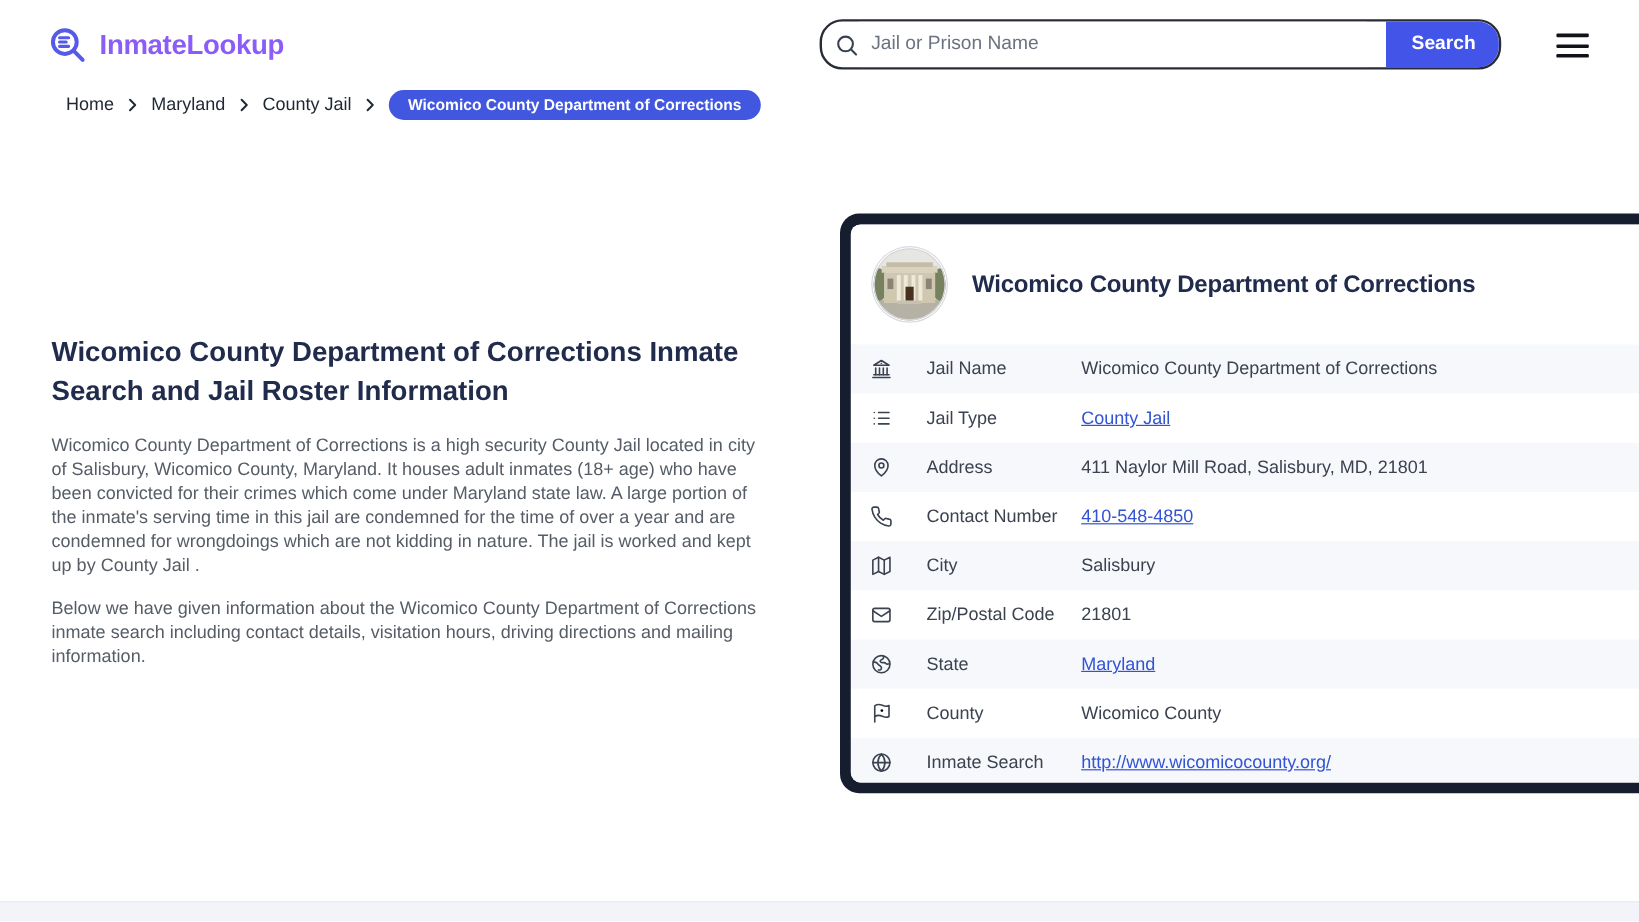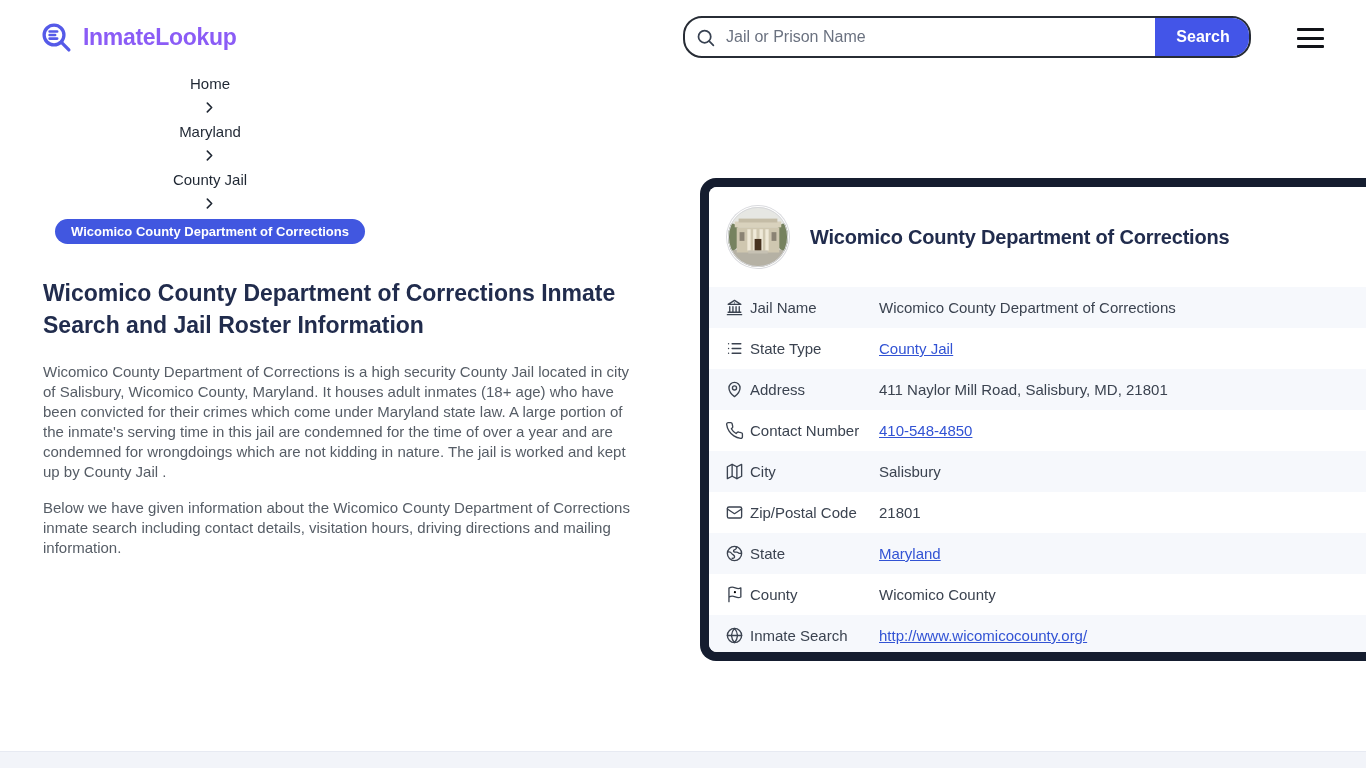--- a/index.html
+++ b/index.html
@@ -23,21 +23,21 @@
   .search-btn { flex:0 0 96px; margin:-2px -2px -2px 16px; border:none; background:var(--accent,#4355e8);
     color:#fff; font-size:16px; font-weight:700; border-radius:0 9px 9px 0; cursor:pointer;
     font-family:"Liberation Sans", sans-serif; }
 
   .hamburger { position:absolute; left:1297px; top:26px; width:27px; height:24px;
     display:flex; flex-direction:column; justify-content:space-between; cursor:pointer; padding:2px 0; }
   .hamburger span { display:block; height:3px; background:#111318; border-radius:1px; }
 
   
   .breadcrumb { position:absolute; left:55px; top:75px; height:24px; display:flex;
-    align-items:center; gap:9px; font-size:15px; color:#1f2733;flex-direction:column; }
+    align-items:center; gap:9px; font-size:15px; color:#1f2733; }
   .crumb { cursor:pointer; color:#1f2733; }
   .crumb-sep svg { width:13px; height:13px; display:block; }
   .crumb-pill { background:var(--pill,#4157e0); color:#fff; font-weight:700; font-size:13px;
     padding:5px 16px; border-radius:999px; cursor:pointer; white-space:nowrap; }
 
   
   .article { position:absolute; left:43px; top:277px; width:592px; }
   .article h1 { font-size:23px; line-height:32px; font-weight:700; color:#212c4d; }
   .article p { margin-top:21px; font-size:15px; line-height:20px; color:#565d66; }
   .article p + p { margin-top:16px; }
@@ -51,21 +51,21 @@
   .jail-photo { width:62px; height:62px; border-radius:50%; overflow:hidden; flex:0 0 auto;
     box-shadow:0 0 0 1px #d9dade; }
   .jail-photo svg { display:block; }
   .card-title { font-size:20px; font-weight:700; color:#212c4d; letter-spacing:-0.2px; }
 
   .info-table { display:flex; flex-direction:column; }
   .info-row { height:41px; display:flex; align-items:center; padding-left:16px; background:#fff; }
   .info-row:nth-child(odd) { background:#f6f8fc; }
   .row-icon { width:19px; height:19px; flex:0 0 auto; stroke:#3b4350; fill:none;
     stroke-width:1.7; stroke-linecap:round; stroke-linejoin:round; }
-  .row-label { width:129px; margin-left:6px; font-size:15px; color:#3b4350; flex:0 0 auto; }
+  .row-label { width:129px; margin-left:28px; font-size:15px; color:#3b4350; flex:0 0 auto; }
   .row-value { font-size:15px; color:#3b4350; }
   .row-value a, a.val-link { color:var(--link,#3253d4); text-decoration:underline; cursor:pointer; }
 
   
   .footer { position:absolute; left:0; top:751px; width:1366px; height:17px;
     background:#f2f4f9; border-top:1px solid #e7eaf2; }
 </style>
 </head>
 <body>
 
@@ -212,21 +212,21 @@
               <use href="#bank-icon"></use>
             </svg>
     <span class="row-label">Jail Name</span>
     <span class="row-value">Wicomico County Department of Corrections</span>
   </div>
 
   <div class="info-row">
     <svg class="row-icon">
               <use href="#list-icon"></use>
             </svg>
-    <span class="row-label">State Type</span>
+    <span class="row-label">Jail Type</span>
     <span class="row-value"><a class="val-link">County Jail</a></span>
   </div>
 
   <div class="info-row">
     <svg class="row-icon">
               <use href="#map-pin-icon"></use>
             </svg>
     <span class="row-label">Address</span>
     <span class="row-value">411 Naylor Mill Road, Salisbury, MD, 21801</span>
   </div>

